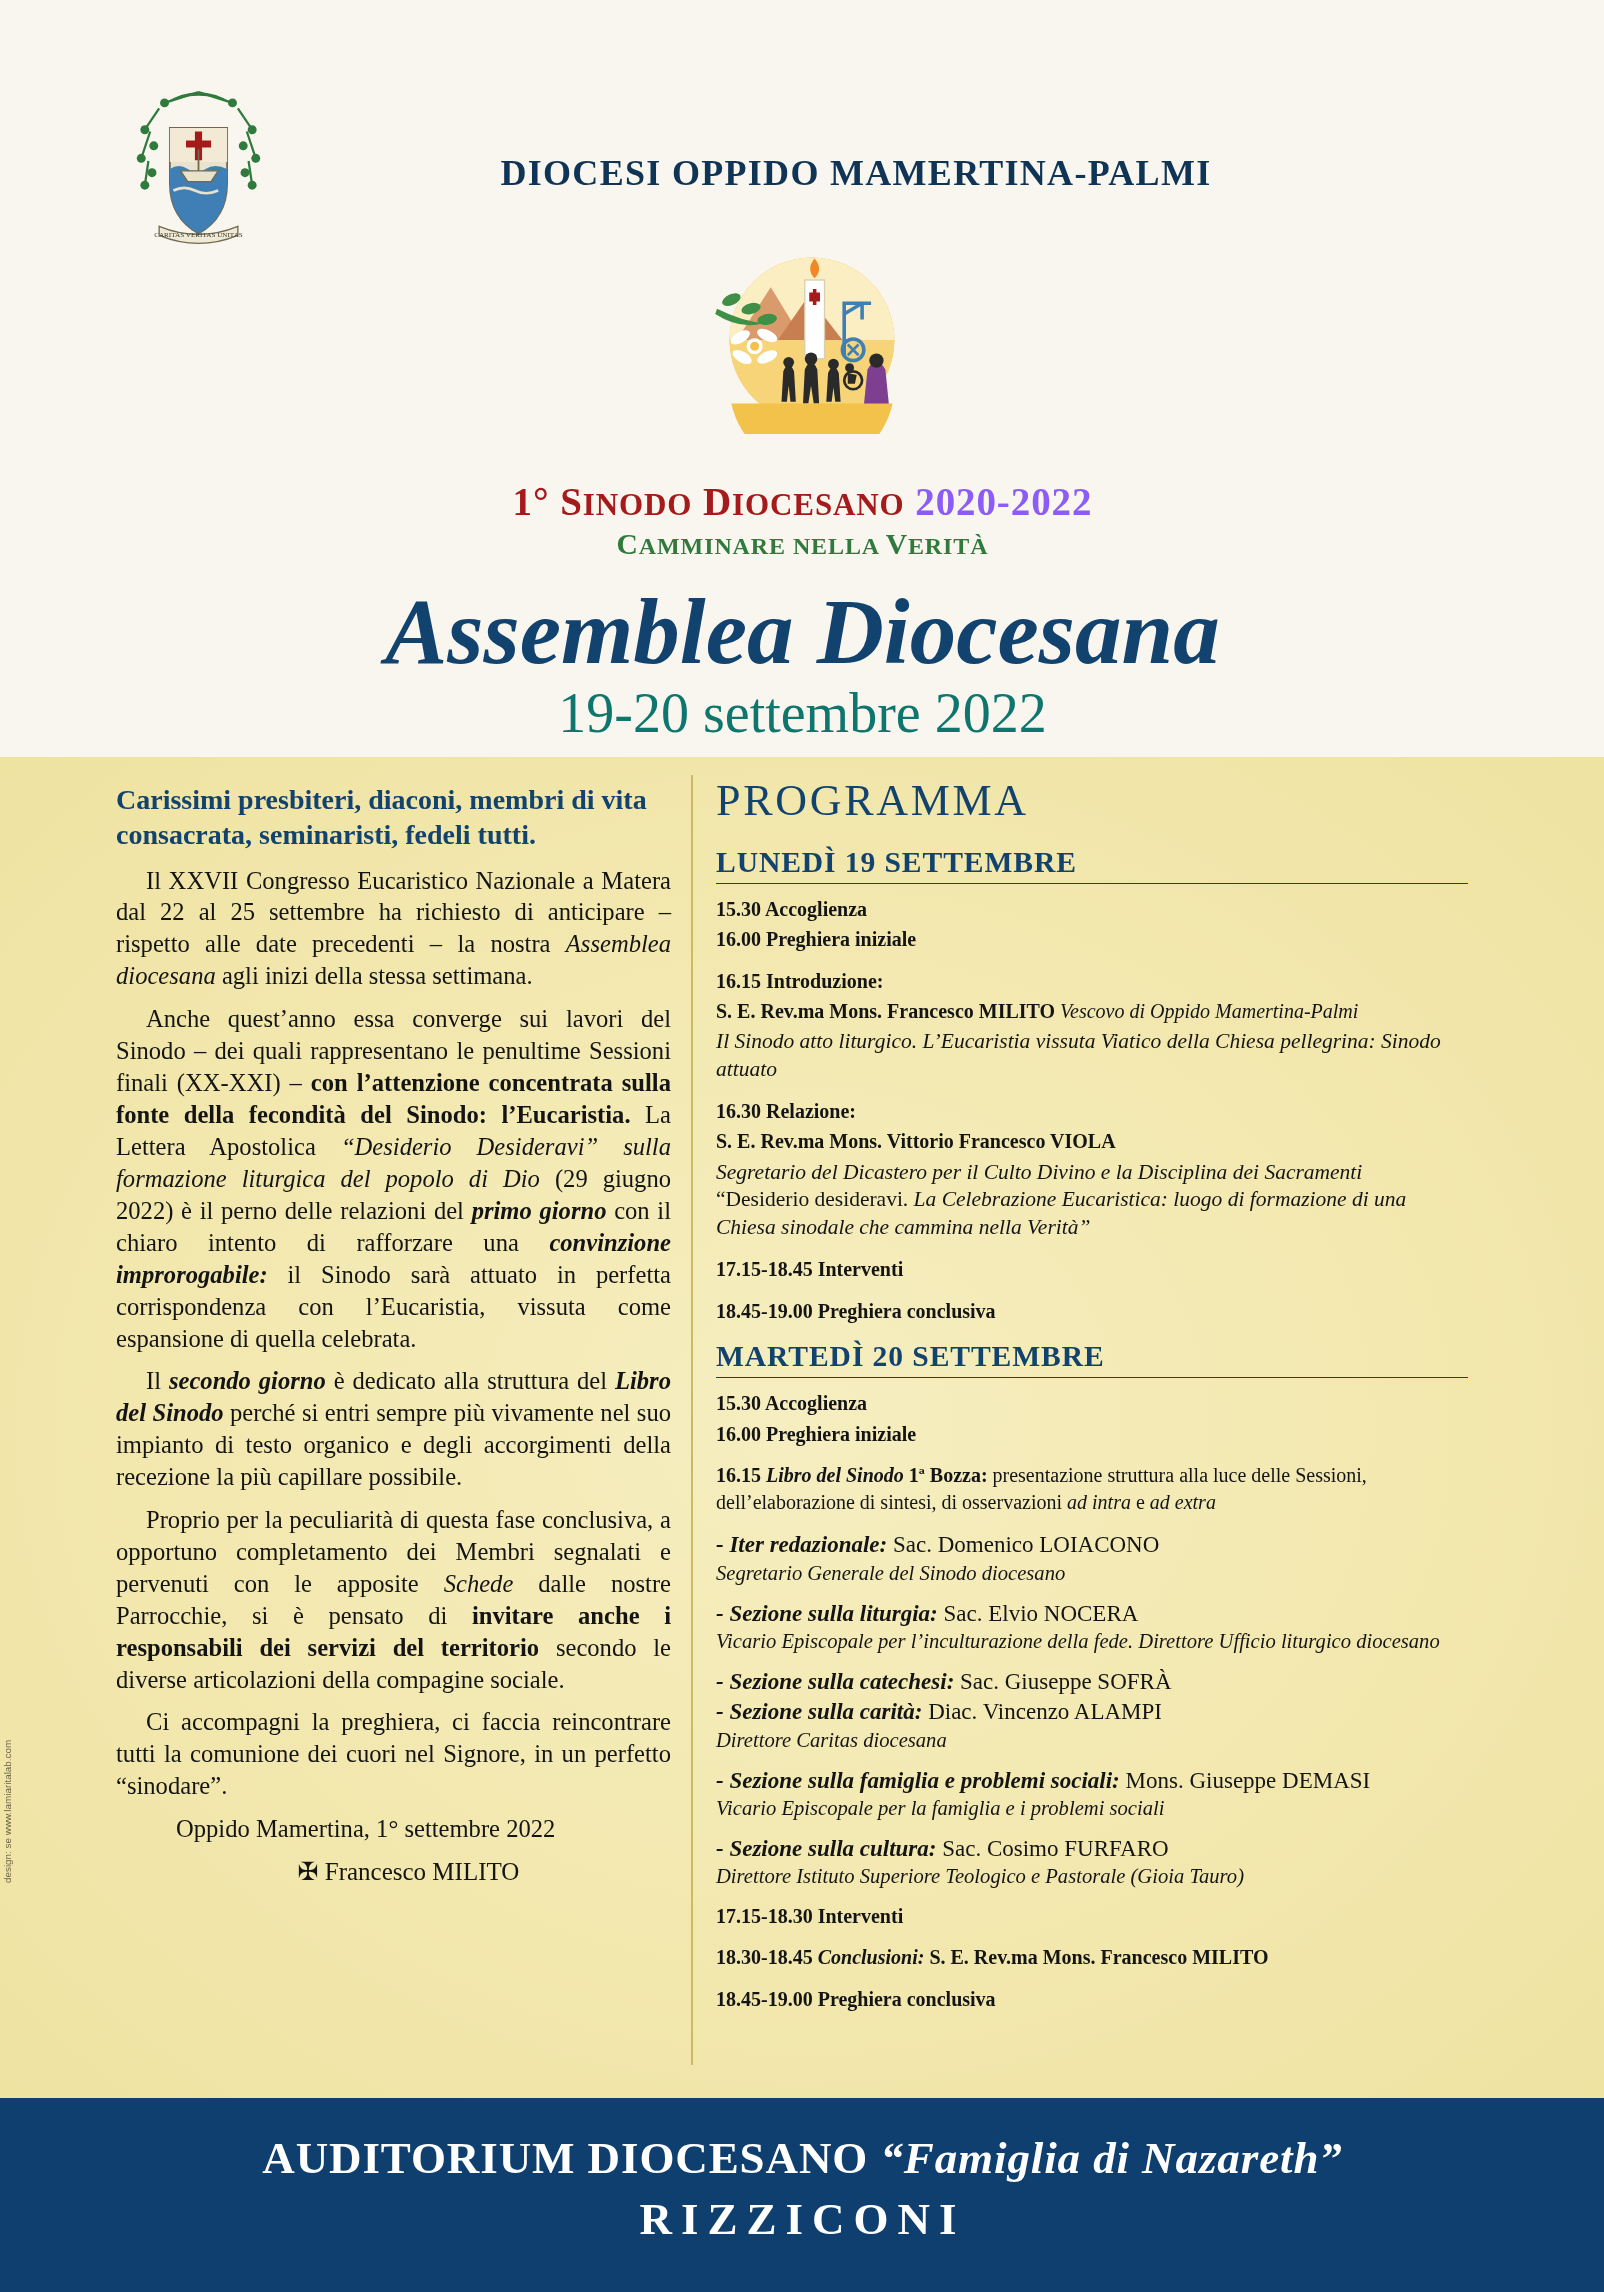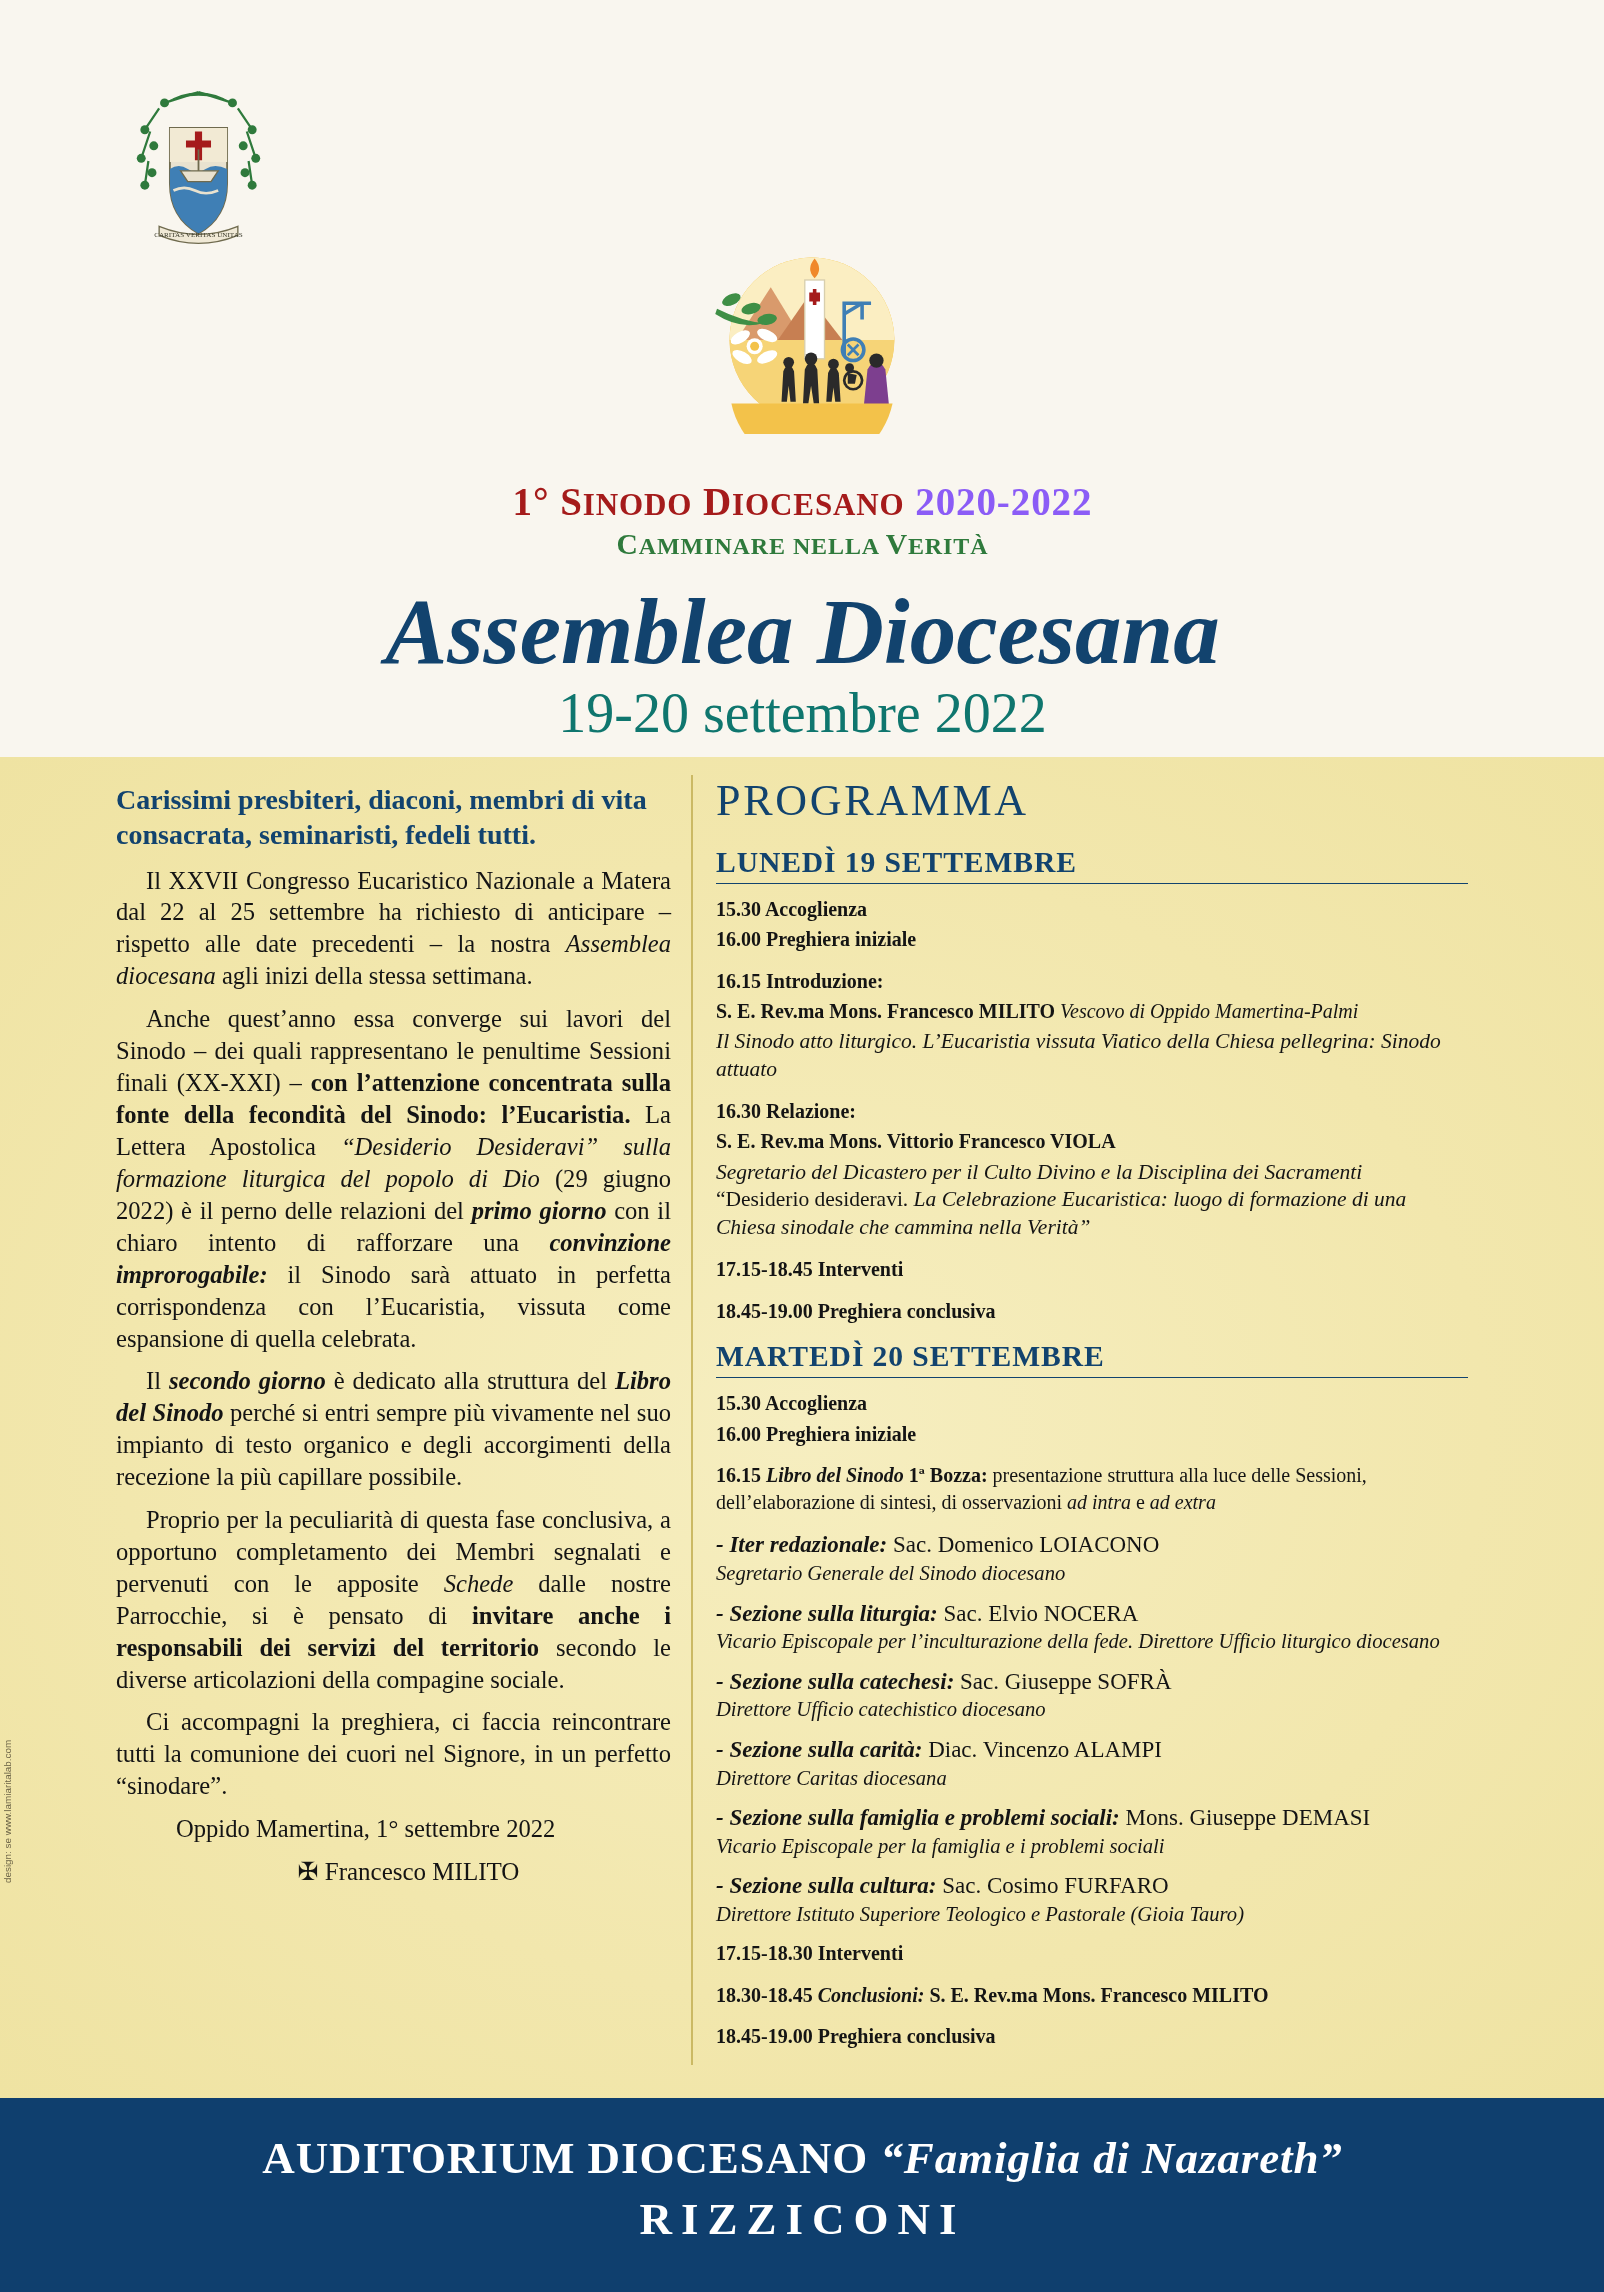--- a/index.html
+++ b/index.html
@@ -181,20 +181,21 @@
         <path d="M62 128 q12 -6 24 0 q12 6 26 0" stroke="#e9e2cf" stroke-width="3" fill="none"></path>
 
         <path d="M70 106 L112 106 L104 118 L78 118 Z" fill="#e9e2cf" stroke="#6f6a4e" stroke-width="1.5"></path>
         <path d="M90 82 L90 106" stroke="#6f6a4e" stroke-width="2"></path>
 
         <path d="M46 168 Q90 186 134 168 L134 178 Q90 196 46 178 Z" fill="#f0e9d6" stroke="#6f6a4e" stroke-width="1.5"></path>
         <text x="90" y="180" font-size="8" text-anchor="middle" fill="#3a3a2a" font-family="Liberation Serif, serif">CARITAS VERITAS UNITAS</text>
       </svg>
     </div>
 
+    <div class="diocese-title">DIOCESI OPPIDO MAMERTINA-PALMI</div>
 
     <div class="logo-wrap">
       <svg viewBox="0 0 280 220" width="251" height="197">
         <circle cx="150" cy="115" r="92" fill="#f3c24a"></circle>
         <path d="M58 115 a92 92 0 0 1 184 0 a92 92 0 0 1 -184 0" fill="#f6d477"></path>
 
         <path d="M150 23 a92 92 0 0 1 92 92 L58 115 a92 92 0 0 1 92 -92Z" fill="#fbeec2"></path>
 
         <path d="M66 115 L104 56 L140 115 Z" fill="#d99a6c"></path>
         <path d="M112 115 L146 66 L184 115 Z" fill="#c77f52"></path>
@@ -328,21 +329,20 @@
         <b>16.15  </b><b><i>Libro del Sinodo</i></b><b> 1ª Bozza:</b><span> presentazione struttura alla luce delle Sessioni, dell’elaborazione di sintesi, di osservazioni </span><i>ad intra</i><span> e </span><i>ad extra</i>
       </div>
 
       <div class="sez"><b><i>- Iter redazionale:</i></b><span> Sac. Domenico LOIACONO</span></div>
       <div class="sez-sub">Segretario Generale del Sinodo diocesano</div>
 
       <div class="sez"><b><i>- Sezione sulla liturgia:</i></b><span> Sac. Elvio NOCERA</span></div>
       <div class="sez-sub">Vicario Episcopale per l’inculturazione della fede. Direttore Ufficio liturgico diocesano</div>
 
       <div class="sez"><b><i>- Sezione sulla catechesi:</i></b><span> Sac. Giuseppe SOFRÀ</span></div>
-      <div class="sez-sub">Direttore Ufficio catechistico diocesano</div>
 
       <div class="sez"><b><i>- Sezione sulla carità:</i></b><span> Diac. Vincenzo ALAMPI</span></div>
       <div class="sez-sub">Direttore Caritas diocesana</div>
 
       <div class="sez"><b><i>- Sezione sulla famiglia e problemi sociali:</i></b><span> Mons. Giuseppe DEMASI</span></div>
       <div class="sez-sub">Vicario Episcopale per la famiglia e i problemi sociali</div>
 
       <div class="sez"><b><i>- Sezione sulla cultura:</i></b><span> Sac. Cosimo FURFARO</span></div>
       <div class="sez-sub">Direttore Istituto Superiore Teologico e Pastorale (Gioia Tauro)</div>
 

